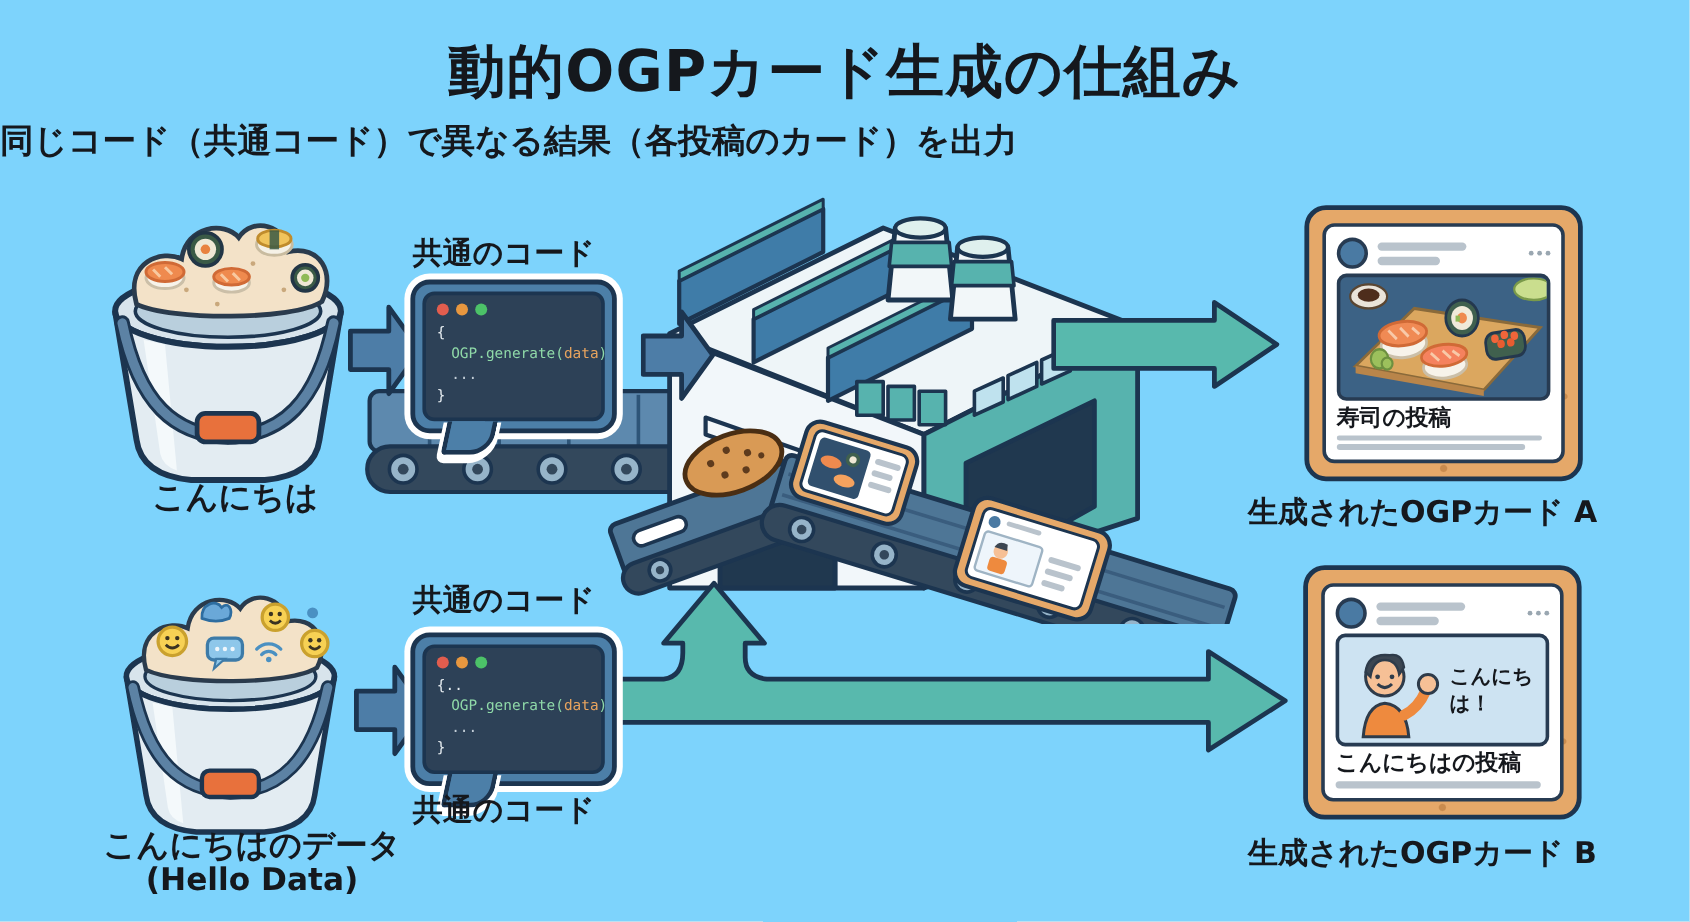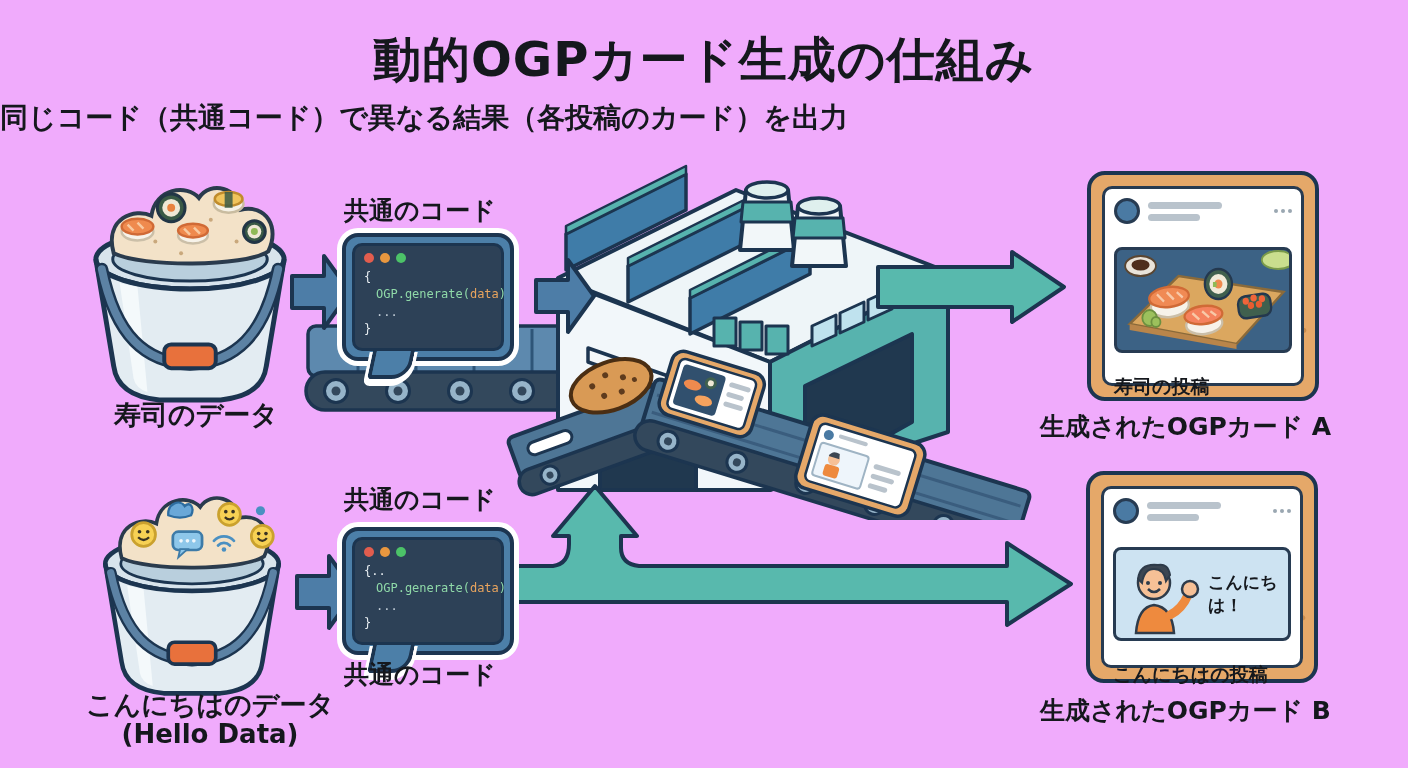--- a/index.html
+++ b/index.html
@@ -1,18 +1,18 @@
 <!DOCTYPE html>
 <html style="--arrow-blue: #4d7da7; --arrow-teal: #58b9ad; --outline: #1c3550; --code-window-bg: #2d4157; --code-frame: #4c7fa8; --code-fn: #8fd9a8; --code-arg: #e8a45e; --cookie: #e5a869; --factory-teal: #57b3ae; --belt-deck: #5d89ae; --belt-band: #33485c; --avatar-blue: #4a7aa3; --line-gray: #b9c3cc;"><head>
 <meta charset="utf-8">
 <style>
   html,body{margin:0;padding:0;background:#e9e9e9;}
   .stage{
     position:relative;width:1408px;height:768px;margin:0 auto;
-    background:#f0abfc;overflow:hidden;
+    background:#7dd3fc;overflow:hidden;
     font-family:"DejaVu Sans","Liberation Sans",sans-serif;color:#15181d;text-decoration:underline;
   }
   .abs{position:absolute;}
   
   .title{left:0;right:0;top:28px;text-align:center;font-size:48px;font-weight:800;letter-spacing:1px;z-index:6;}
   .subtitle{left:0;right:0;top:99px;font-size:28px;font-weight:700;z-index:6;}
   
   .side-label{text-align:center;font-weight:700;line-height:1.12;z-index:6;}
   .side-label .jp{font-size:27px;}
   .side-label .en{font-size:26px;}
@@ -42,21 +42,21 @@
   .arrow-teal path,.arrow-teal polygon{fill:var(--arrow-teal);stroke:var(--outline);stroke-width:4;stroke-linejoin:round;}
   
   .cookie-card{z-index:3;background:var(--cookie);border:4px solid var(--outline);border-radius:18px;
     background-image:radial-gradient(circle at 12% 8%,#c98b4e 2.5px,transparent 3.5px),
       radial-gradient(circle at 88% 14%,#c98b4e 2.5px,transparent 3.5px),
       radial-gradient(circle at 6% 60%,#c98b4e 2px,transparent 3px),
       radial-gradient(circle at 95% 70%,#c98b4e 2px,transparent 3px),
       radial-gradient(circle at 50% 97%,#c98b4e 2.5px,transparent 3.5px);
     box-sizing:border-box;padding:11px;}
   .card-inner{background:#fff;border:3px solid #273b52;border-radius:10px;height:100%;
-    box-sizing:border-box;padding:8px 9px;display:flex;flex-direction:column;gap:22px;}
+    box-sizing:border-box;padding:8px 9px;display:flex;flex-direction:column;gap:3px;}
   .post-header{display:flex;align-items:center;gap:8px;height:28px;flex:0 0 auto;}
   .avatar{width:26px;height:26px;border-radius:50%;background:var(--avatar-blue);border:3px solid #273b52;box-sizing:border-box;flex:0 0 auto;}
   .hlines{display:flex;flex-direction:column;gap:5px;flex:1;}
   .gline{height:7px;border-radius:4px;background:var(--line-gray);}
   .menu-dots{display:flex;gap:3px;margin-left:auto;}
   .menu-dots i{width:4px;height:4px;border-radius:50%;background:#9aa7b1;}
   .post-image{border:3px solid #273b52;border-radius:8px;overflow:hidden;position:relative;flex:0 0 auto;}
   .post-title{font-size:19px;font-weight:700;line-height:1.2;}
   .hello-pic-text{font-size:17px;font-weight:700;}
   
@@ -274,21 +274,21 @@
           <path d="M-9,-7 L-3,-1 M1,-8 L7,-2" stroke="#f8c9a0" stroke-width="2.5" fill="none"></path>
         </g>
     </g>
     <path d="M10,84 A95,30 0 0 0 200,84 L182,192 Q178,222 136,226 L74,226 Q32,222 28,192 Z" fill="#e3ecf2" stroke="var(--outline)" stroke-width="5"></path>
     <path d="M34,108 L48,204 Q50,214 62,218 L52,112 Z" fill="#f4f9fb"></path>
     <path d="M16,94 C30,162 60,188 105,190 C150,188 180,162 194,94" fill="none" stroke="var(--outline)" stroke-width="13" stroke-linecap="round"></path>
     <path d="M16,94 C30,162 60,188 105,190 C150,188 180,162 194,94" fill="none" stroke="#5c82a4" stroke-width="8" stroke-linecap="round"></path>
     <rect x="79" y="170" width="52" height="24" rx="7" fill="#e8713c" stroke="var(--outline)" stroke-width="4"></rect>
   </svg>
   <div class="abs side-label" style="left:66px;top:400px;width:260px;">
-    <div class="jp">寿司のデータ</div>
+    <div class="jp">こんにちは</div>
   </div>
 
   <svg class="abs" style="left:84px;top:487px;z-index:2;" width="216" height="210" viewBox="0 0 210 230">
     <ellipse cx="105" cy="84" rx="95" ry="30" fill="#d8e4ec" stroke="var(--outline)" stroke-width="5"></ellipse>
     <ellipse cx="105" cy="84" rx="78" ry="22" fill="#b9cfdd" stroke="var(--outline)" stroke-width="3"></ellipse>
     <path d="M28,78 C18,42 50,32 66,40 C70,12 102,8 114,22 C126,4 154,12 156,34 C182,28 196,52 184,76 C160,92 56,92 28,78 Z" fill="#f3e2c8" stroke="#2a3b4d" stroke-width="4"></path>
 
     <g>
       <g transform="translate(52,52)">
           <circle r="13" fill="#f7d154" stroke="#caa12e" stroke-width="3"></circle>

